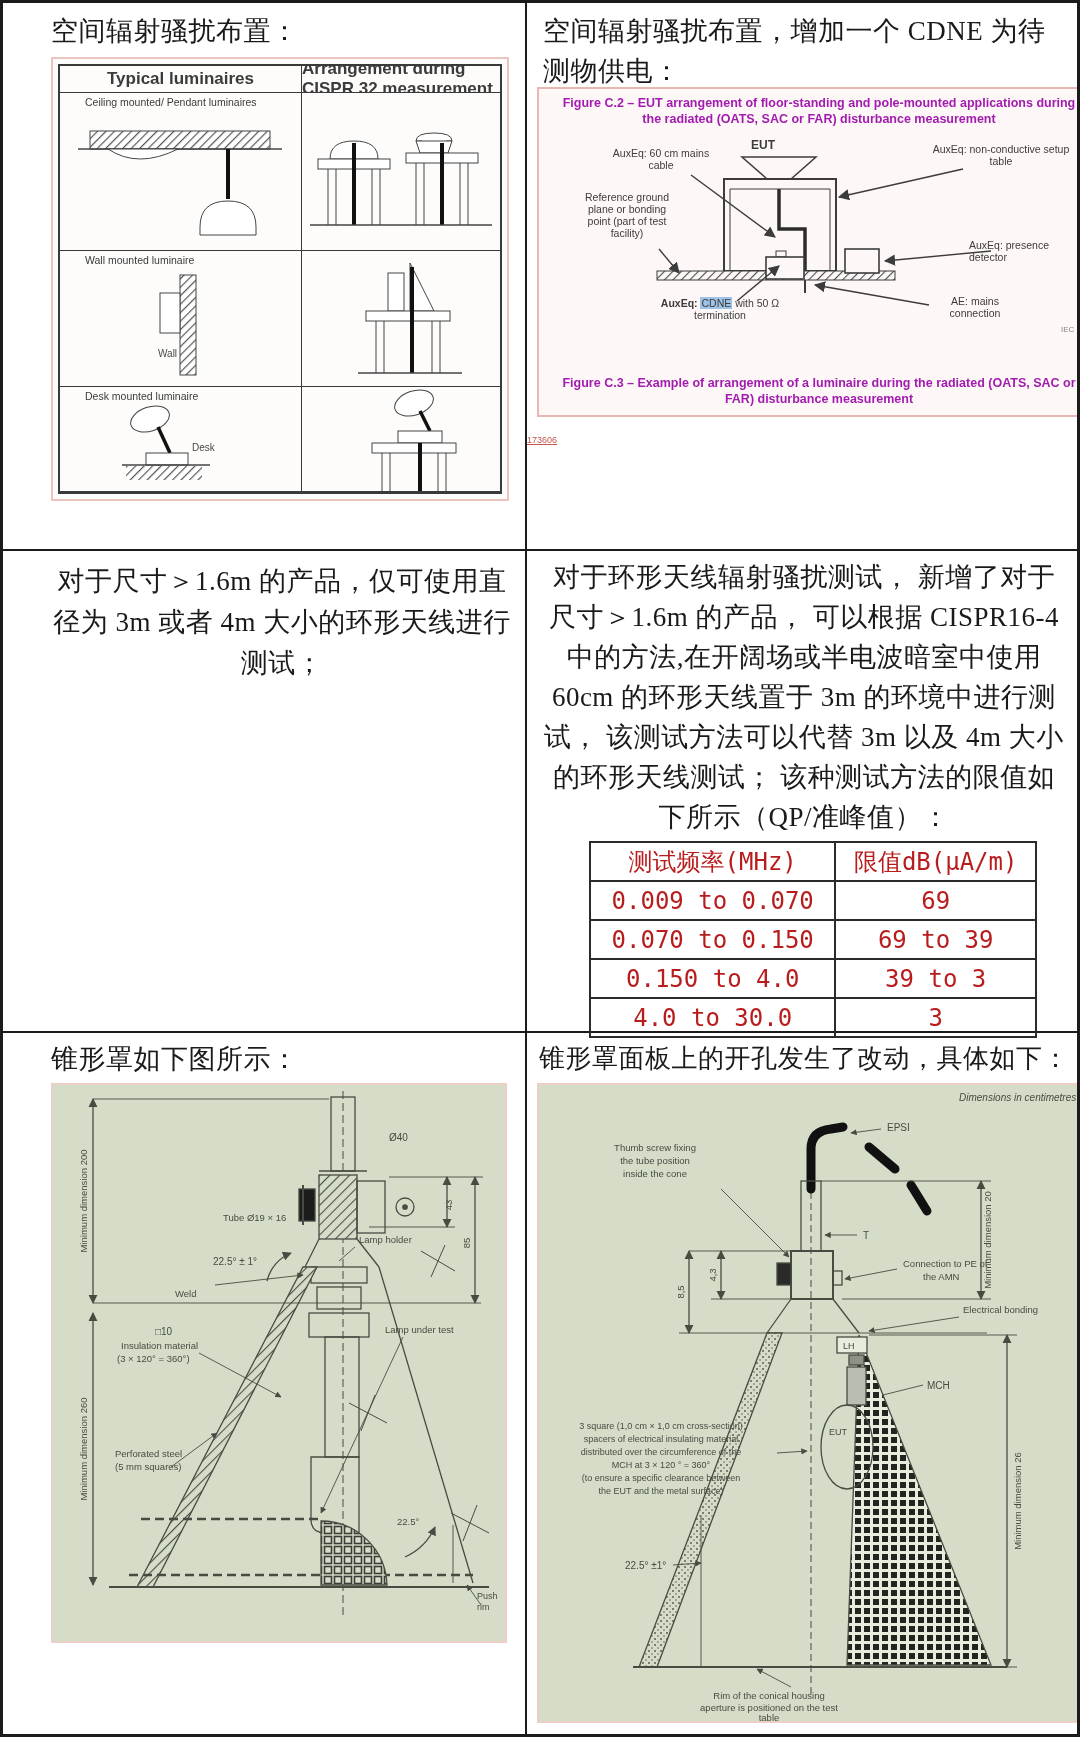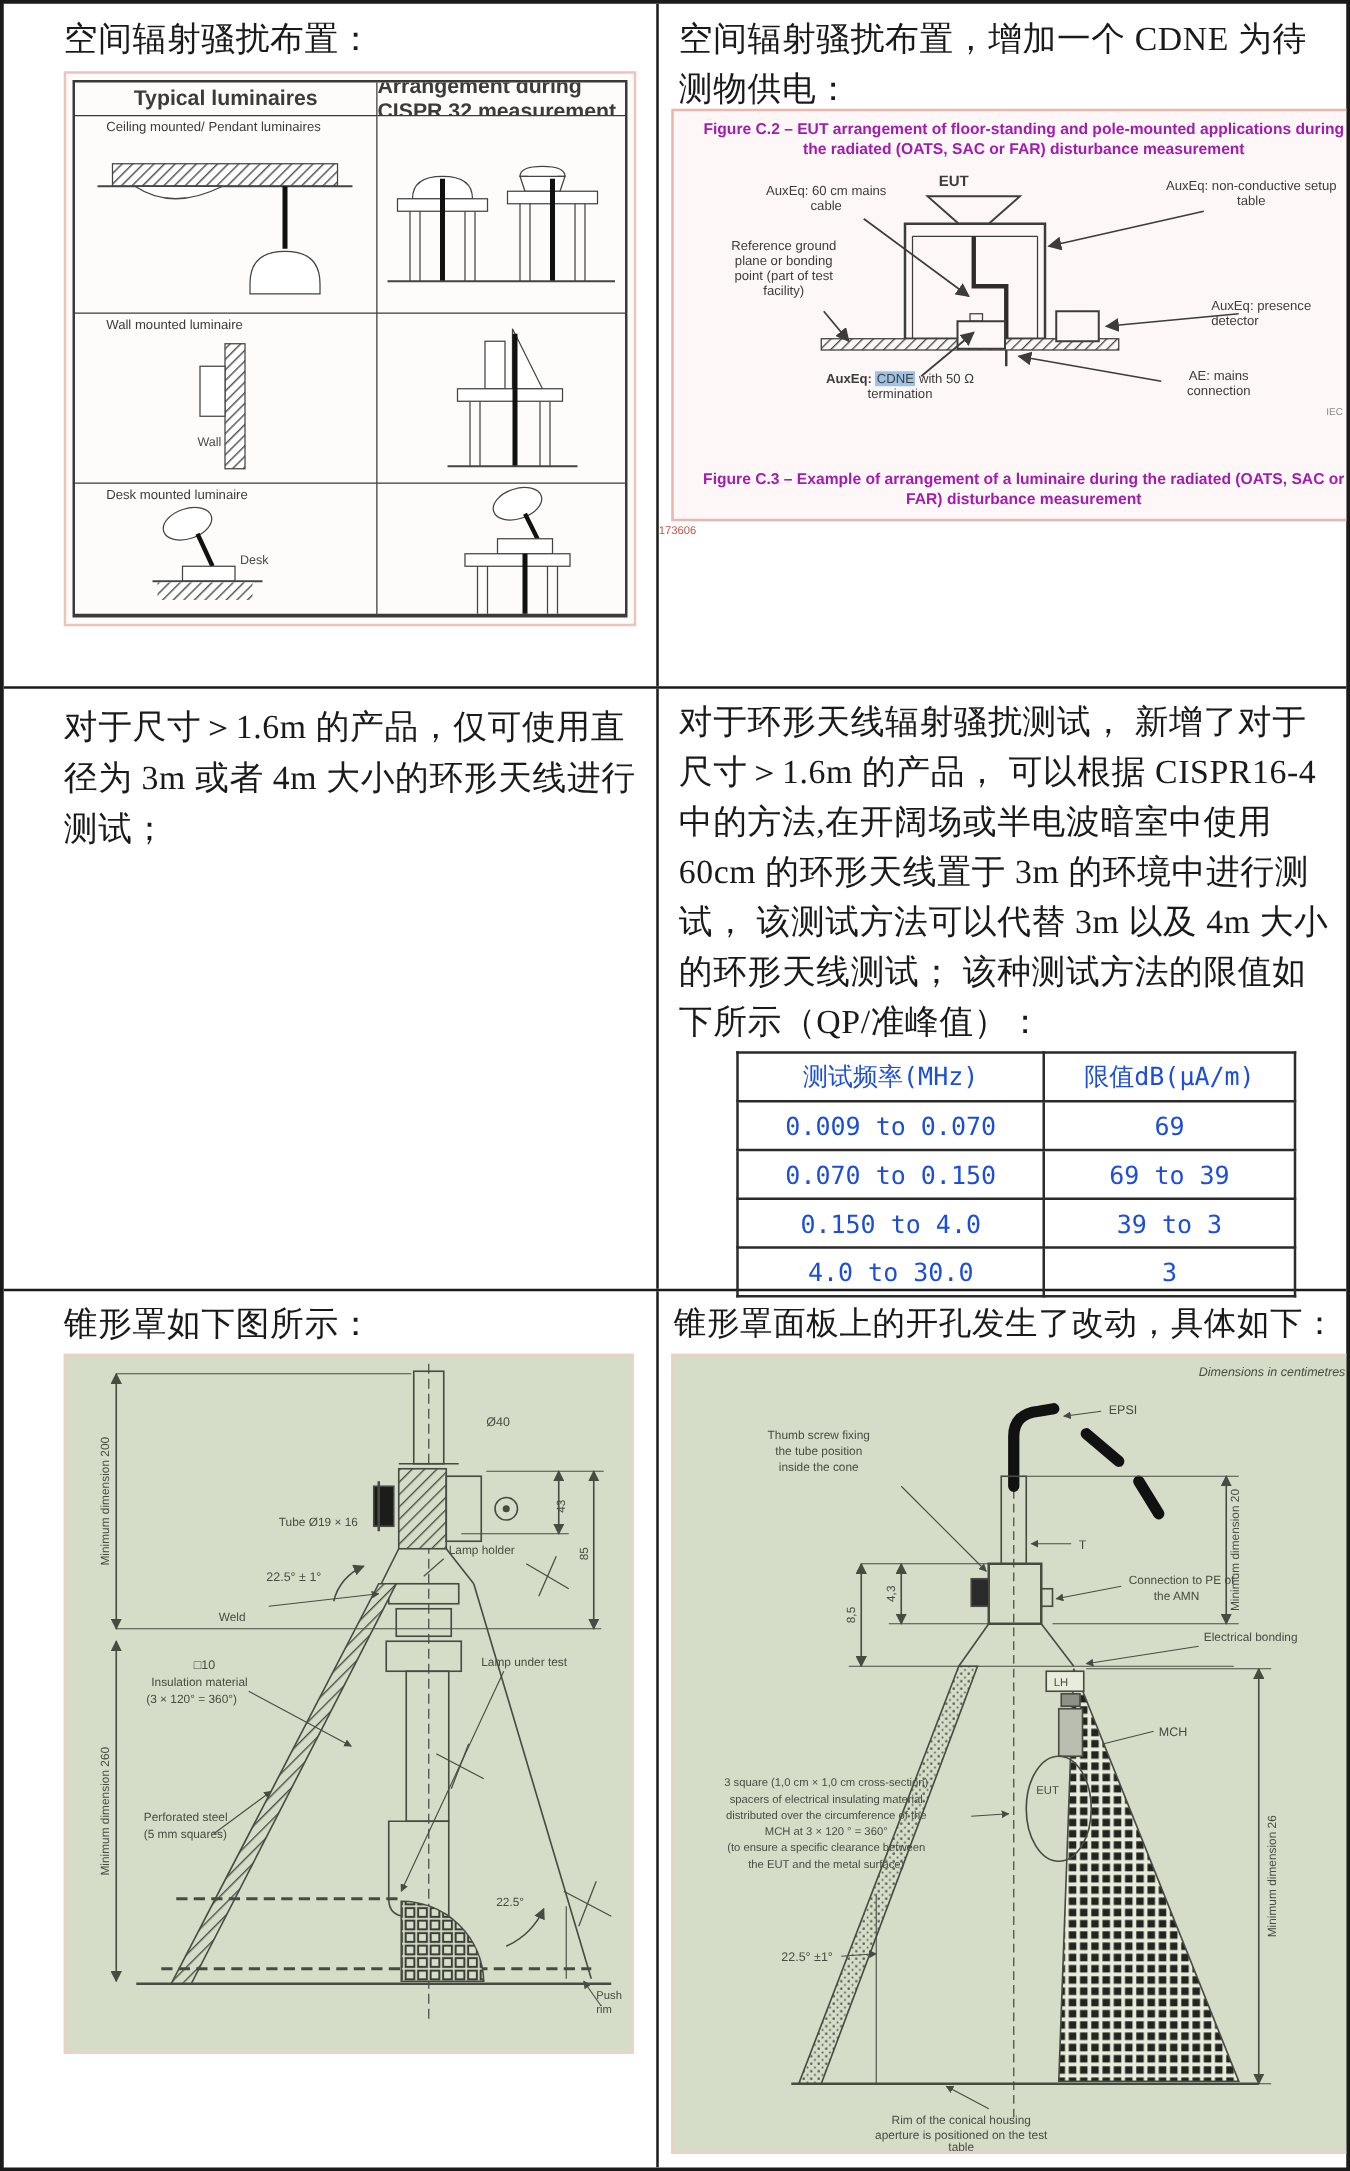--- a/index.html
+++ b/index.html
@@ -3,21 +3,21 @@
 <meta charset="utf-8">
 <style>
   html,body{margin:0;padding:0;background:#ffffff;}
   .page{width:1080px;height:1737px;box-sizing:border-box;border:3px solid #1b1b1b;
         background:#fff;font-family:"Liberation Serif",serif;color:#1a1a1a;position:relative;overflow:hidden;}
   .row{display:flex;box-sizing:border-box;padding-left:32px;}
   .row2,.row3{border-top:2px solid #1b1b1b;}
   .cellL{width:492px;box-sizing:border-box;border-right:2px solid #1b1b1b;position:relative;}
   .cellR{flex:1;box-sizing:border-box;position:relative;}
   .ctitle{font-size:27px;line-height:40px;padding:8px 14px 0 16px;letter-spacing:.5px;}
-  .ptext{font-size:27px;line-height:41px;padding:10px 12px 0 16px;letter-spacing:.5px;}
+  .ptext{font-size:27px;line-height:41px;padding:10px 12px 0 16px;letter-spacing:.5px;text-align:center;}
   
   .fig1{position:absolute;left:16px;top:54px;width:458px;height:444px;border:2px solid #eac4bd;
         background:#fdfcfb;padding:5px;box-sizing:border-box;}
   .lumtab{width:100%;height:100%;border:2px solid #3a3a3a;box-sizing:border-box;
           display:grid;grid-template-columns:55% 45%;grid-template-rows:27px 158px 136px 1fr;}
   .lumtab>div{border-right:1px solid #3a3a3a;border-bottom:1px solid #3a3a3a;box-sizing:border-box;position:relative;overflow:hidden;}
   .lumtab>div:nth-child(2n){border-right:none;}
   .lumhead{font-family:"Liberation Sans",sans-serif;font-weight:bold;font-size:17px;
            display:flex;align-items:center;justify-content:center;color:#3b3b3b;}
   .lumlabel{position:absolute;left:5px;top:3px;font-family:"Liberation Sans",sans-serif;font-size:10.5px;color:#3b3b3b;margin-left:20px;}
@@ -25,21 +25,21 @@
   .figc2{position:absolute;left:10px;top:84px;width:564px;height:330px;border:2px solid #e9b6b0;
          background:#fdf8f7;box-sizing:border-box;font-family:"Liberation Sans",sans-serif;}
   .figcap{font-weight:bold;font-size:12.5px;color:#a21caf;text-align:center;line-height:16px;padding:6px 14px 0 14px;}
   .c2diag{position:absolute;left:0;top:44px;width:560px;height:218px;}
   .c2lab{position:absolute;font-size:10.5px;line-height:12px;color:#3c3c3c;text-align:center;}
   .cdne-hl{background:#9ec3e6;padding:0 1px;}
   .stamp{position:absolute;font-size:9px;color:#c4574e;font-family:"Liberation Sans",sans-serif;}
   .iec{position:absolute;font-size:8px;color:#8a8a8a;font-family:"Liberation Sans",sans-serif;}
   
   .limits{position:absolute;left:62px;top:290px;width:448px;border-collapse:collapse;
-          font-family:"DejaVu Sans Mono",monospace;font-size:20px;color:#1d4ed8;}
+          font-family:"DejaVu Sans Mono",monospace;font-size:24px;color:#b91c1c;}
   .limits td{border:2px solid #2b2b2b;text-align:center;padding:2px 4px;height:33px;}
   
   .gbox{position:absolute;border:2px solid #ecd0c8;background:#d5ddc8;box-sizing:border-box;}
   .gboxL{left:16px;top:50px;width:456px;height:560px;}
   .gboxR{left:10px;top:50px;width:564px;height:640px;}
   svg text{font-family:"Liberation Sans",sans-serif;fill:#474c42;}
 </style>
 </head>
 <body>
 
@@ -197,21 +197,21 @@
             <span class="cdne-hl">CDNE</span>
             <span>with 50 Ω</span><br>
             <span>termination</span>
           </div>
           <div class="c2lab" style="left:386px;top:162px;width:100px;">AE: mains connection</div>
           <span class="iec" style="left:522px;top:192px;">IEC</span>
         </div>
 
         <div class="figcap" style="position:absolute;left:0;right:0;bottom:8px;">Figure C.3 – Example of arrangement of a luminaire during the radiated (OATS, SAC or FAR) disturbance measurement</div>
       </div>
-      <span class="stamp" style="left:0px;top:416px;">173606</span>
+      <span class="stamp" style="left:0px;top:432px;text-decoration:underline;">173606</span>
     </div>
   </div>
 
   <div class="row row2" style="height:482px;">
     <div class="cellL">
       <div class="ptext">对于尺寸＞1.6m 的产品，仅可使用直径为 3m 或者 4m 大小的环形天线进行测试；</div>
     </div>
     <div class="cellR">
       <div class="ptext" style="padding-top:6px;line-height:40px;">对于环形天线辐射骚扰测试， 新增了对于尺寸＞1.6m 的产品， 可以根据 CISPR16-4 中的方法,在开阔场或半电波暗室中使用 60cm 的环形天线置于 3m 的环境中进行测试， 该测试方法可以代替 3m 以及 4m 大小的环形天线测试； 该种测试方法的限值如下所示（QP/准峰值）：</div>
       <table class="limits">

